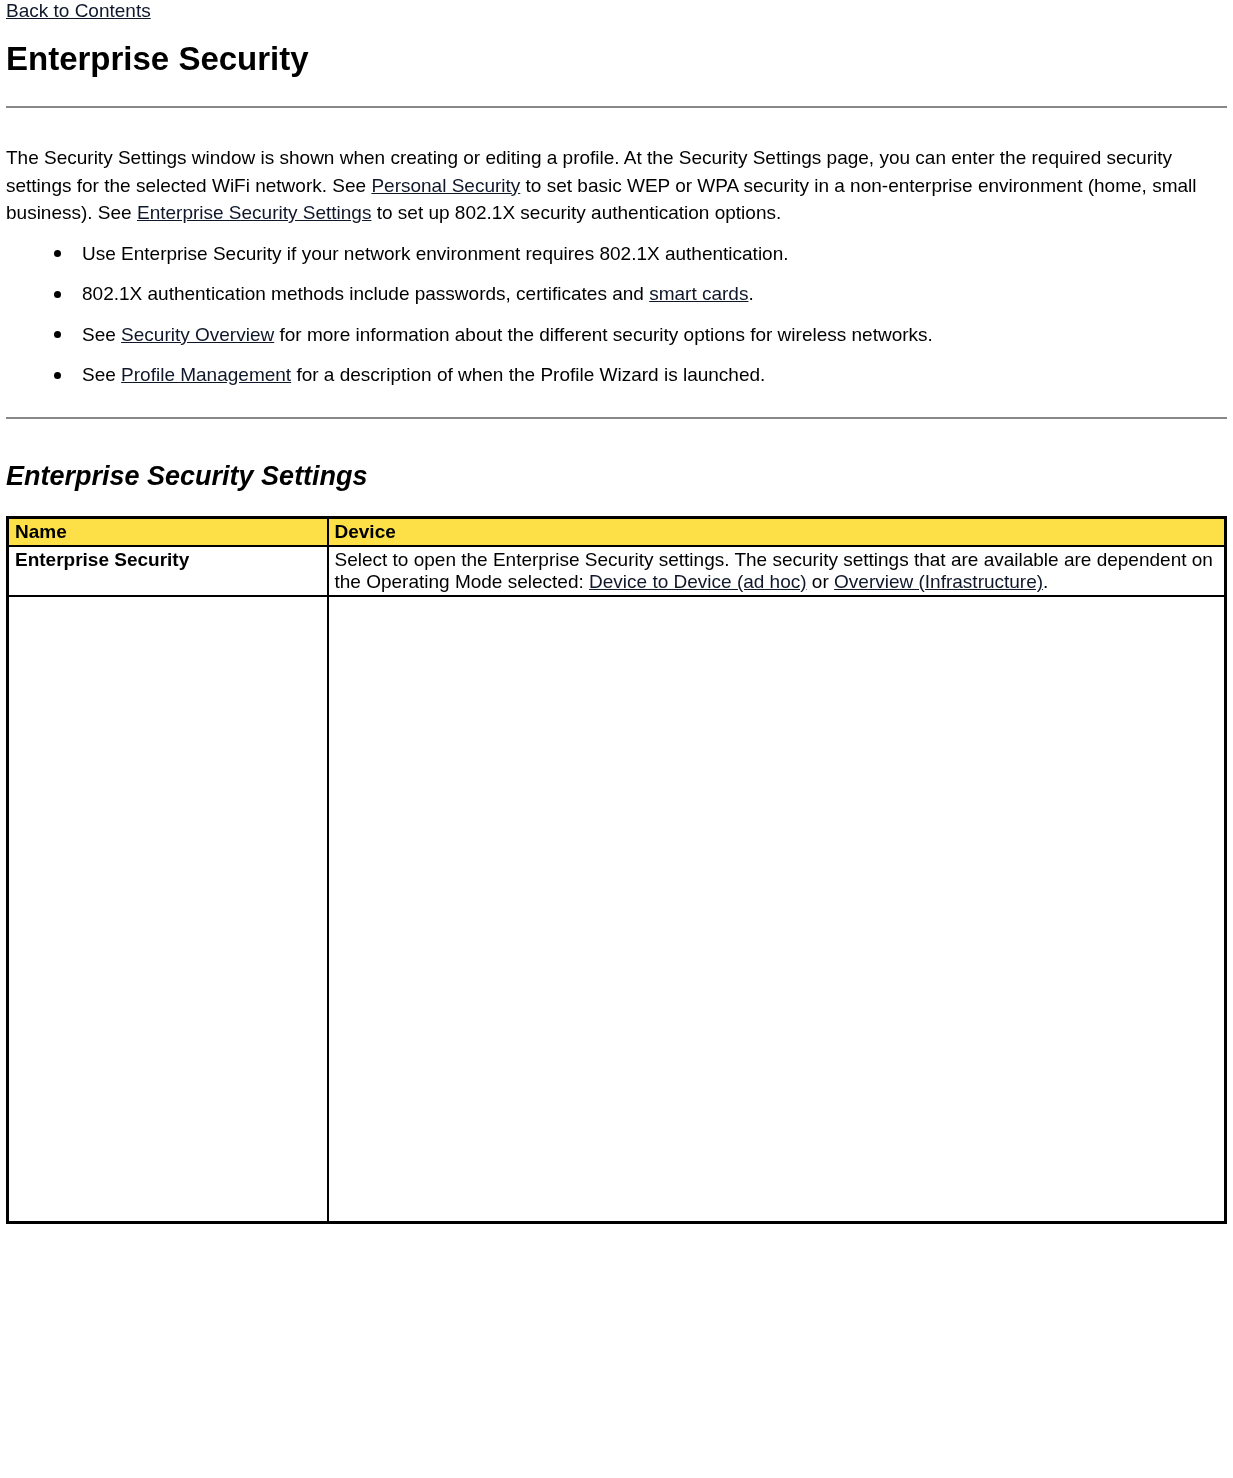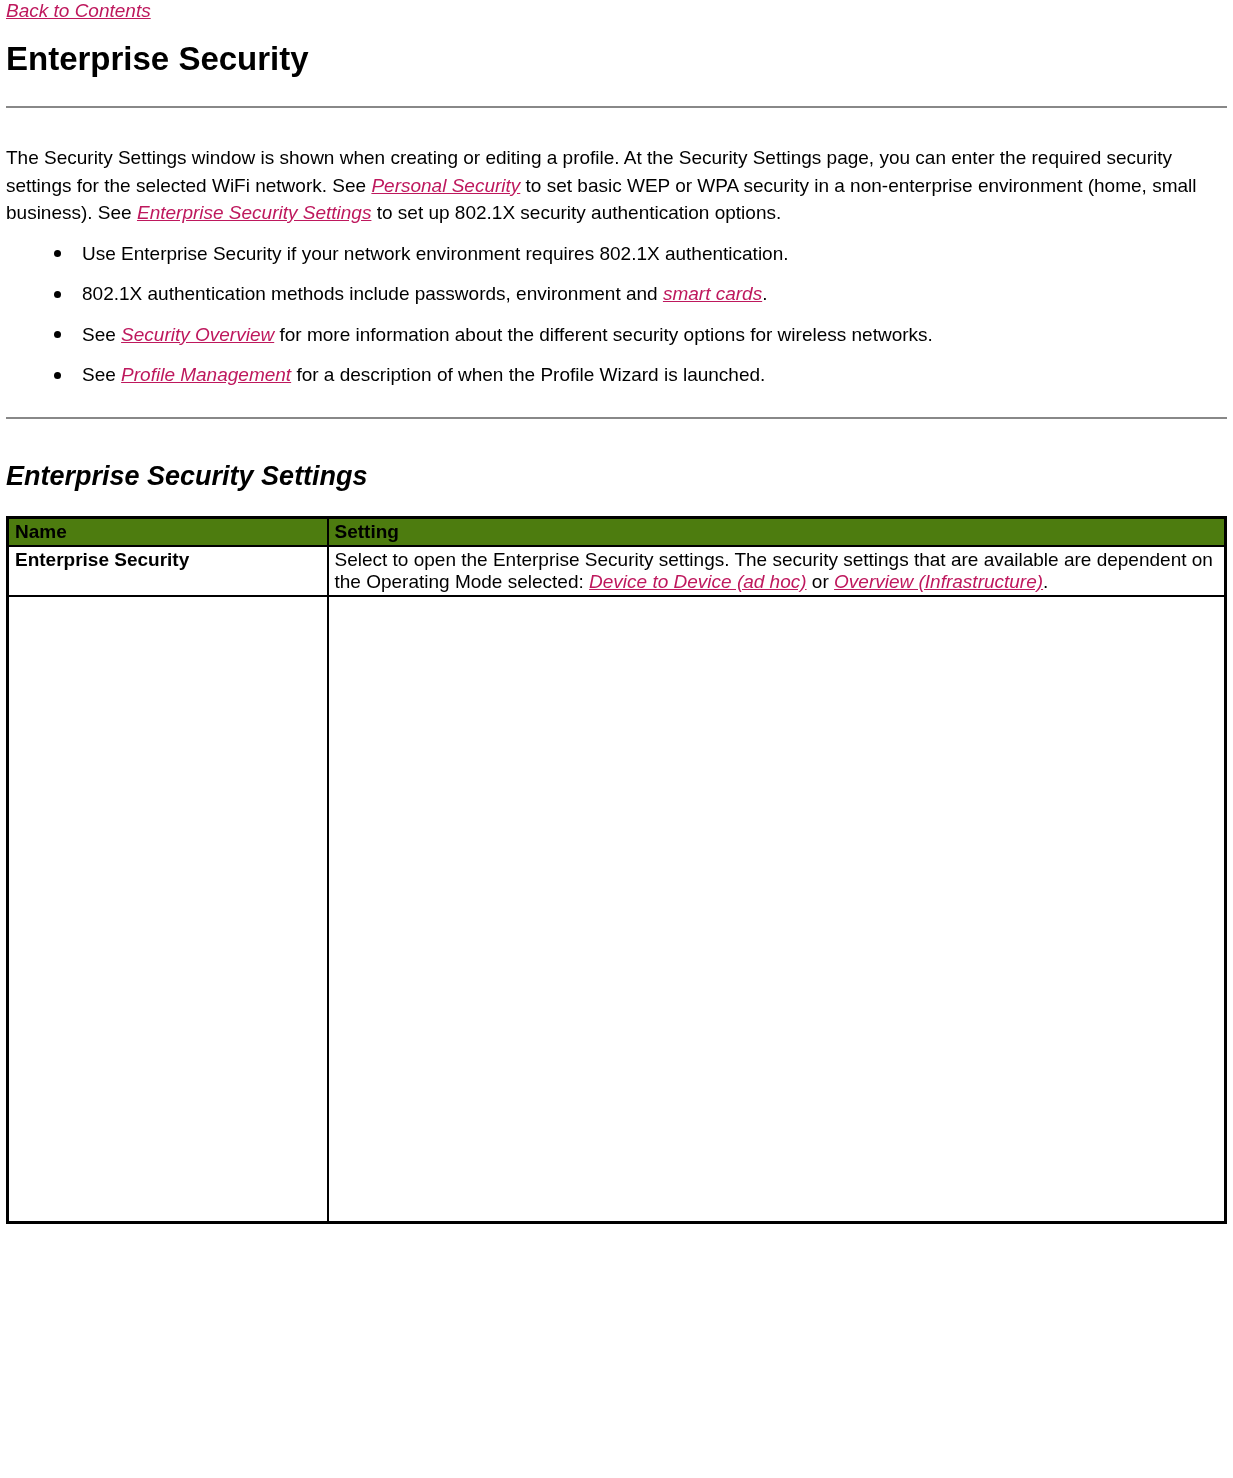--- a/index.html
+++ b/index.html
@@ -8,24 +8,23 @@
     font-family: Verdana, Geneva, sans-serif;
     font-size: 19px;
     color: #000000;
     background: #ffffff;
     width: 1233px;
   }
   .page {
     padding: 0 6px;
   }
   a.link {
-    color: #be185d;
+    color: #0f172a;
     text-decoration: underline;
     cursor: pointer;
-    font-style: italic;
   }
   h1.page-title {
     font-size: 33px;
     font-weight: bold;
     margin: 18px 0 26px 0;
   }
   h2.section-title {
     font-size: 27px;
     font-weight: bold;
     font-style: italic;
@@ -69,21 +68,21 @@
   table.settings th,
   table.settings td {
     border: 2px solid #000;
     text-align: left;
     vertical-align: top;
     padding: 2px 6px;
     font-size: 19px;
   }
   table.settings th {
     font-weight: bold;
-    background: #4d7c0f;
+    background: #fde047;
   }
   table.settings col.col-name  { width: 320px; }
   table.settings col.col-value { width: auto; }
   .bold { font-weight: bold; }
   .tall-cell {
     height: 620px;
     border-top: none !important;
   }
   table.settings tr.spacer td {
     border-top: none;
@@ -107,21 +106,21 @@
 
   <p class="intro">
     <span>The Security Settings window is shown when creating or editing a profile. At the Security Settings page, you can enter the required security settings for the selected WiFi network. See </span><a class="link">Personal Security</a><span> to set basic WEP or WPA security in a non-enterprise environment (home, small business). See </span><a class="link">Enterprise Security Settings</a><span> to set up 802.1X security authentication options.</span>
   </p>
 
   <ul class="bullets">
     <li>
       <span>Use Enterprise Security if your network environment requires 802.1X authentication.</span>
     </li>
     <li>
-      <span>802.1X authentication methods include passwords, environment and </span><a class="link">smart cards</a><span>.</span>
+      <span>802.1X authentication methods include passwords, certificates and </span><a class="link">smart cards</a><span>.</span>
     </li>
     <li>
       <span>See </span><a class="link">Security Overview</a><span> for more information about the different security options for wireless networks.</span>
     </li>
     <li>
       <span>See </span><a class="link">Profile Management</a><span> for a description of when the Profile Wizard is launched.</span>
     </li>
   </ul>
 
   <hr class="rule">
@@ -129,21 +128,21 @@
   <h2 class="section-title">Enterprise Security Settings</h2>
 
   <table class="settings">
     <colgroup>
       <col class="col-name">
       <col class="col-value">
     </colgroup>
     <tbody>
         <tr>
       <th>Name</th>
-      <th>Setting</th>
+      <th>Device</th>
     </tr>
     <tr>
       <td class="bold">Enterprise Security</td>
       <td>
         <span>Select to open the Enterprise Security settings. The security settings that are available are dependent on the Operating Mode selected: </span><a class="link">Device to Device (ad hoc)</a><span> or </span><a class="link">Overview (Infrastructure)</a><span>.</span>
       </td>
     </tr>
     <tr class="spacer">
       <td class="tall-cell"></td>
       <td class="tall-cell"></td>

